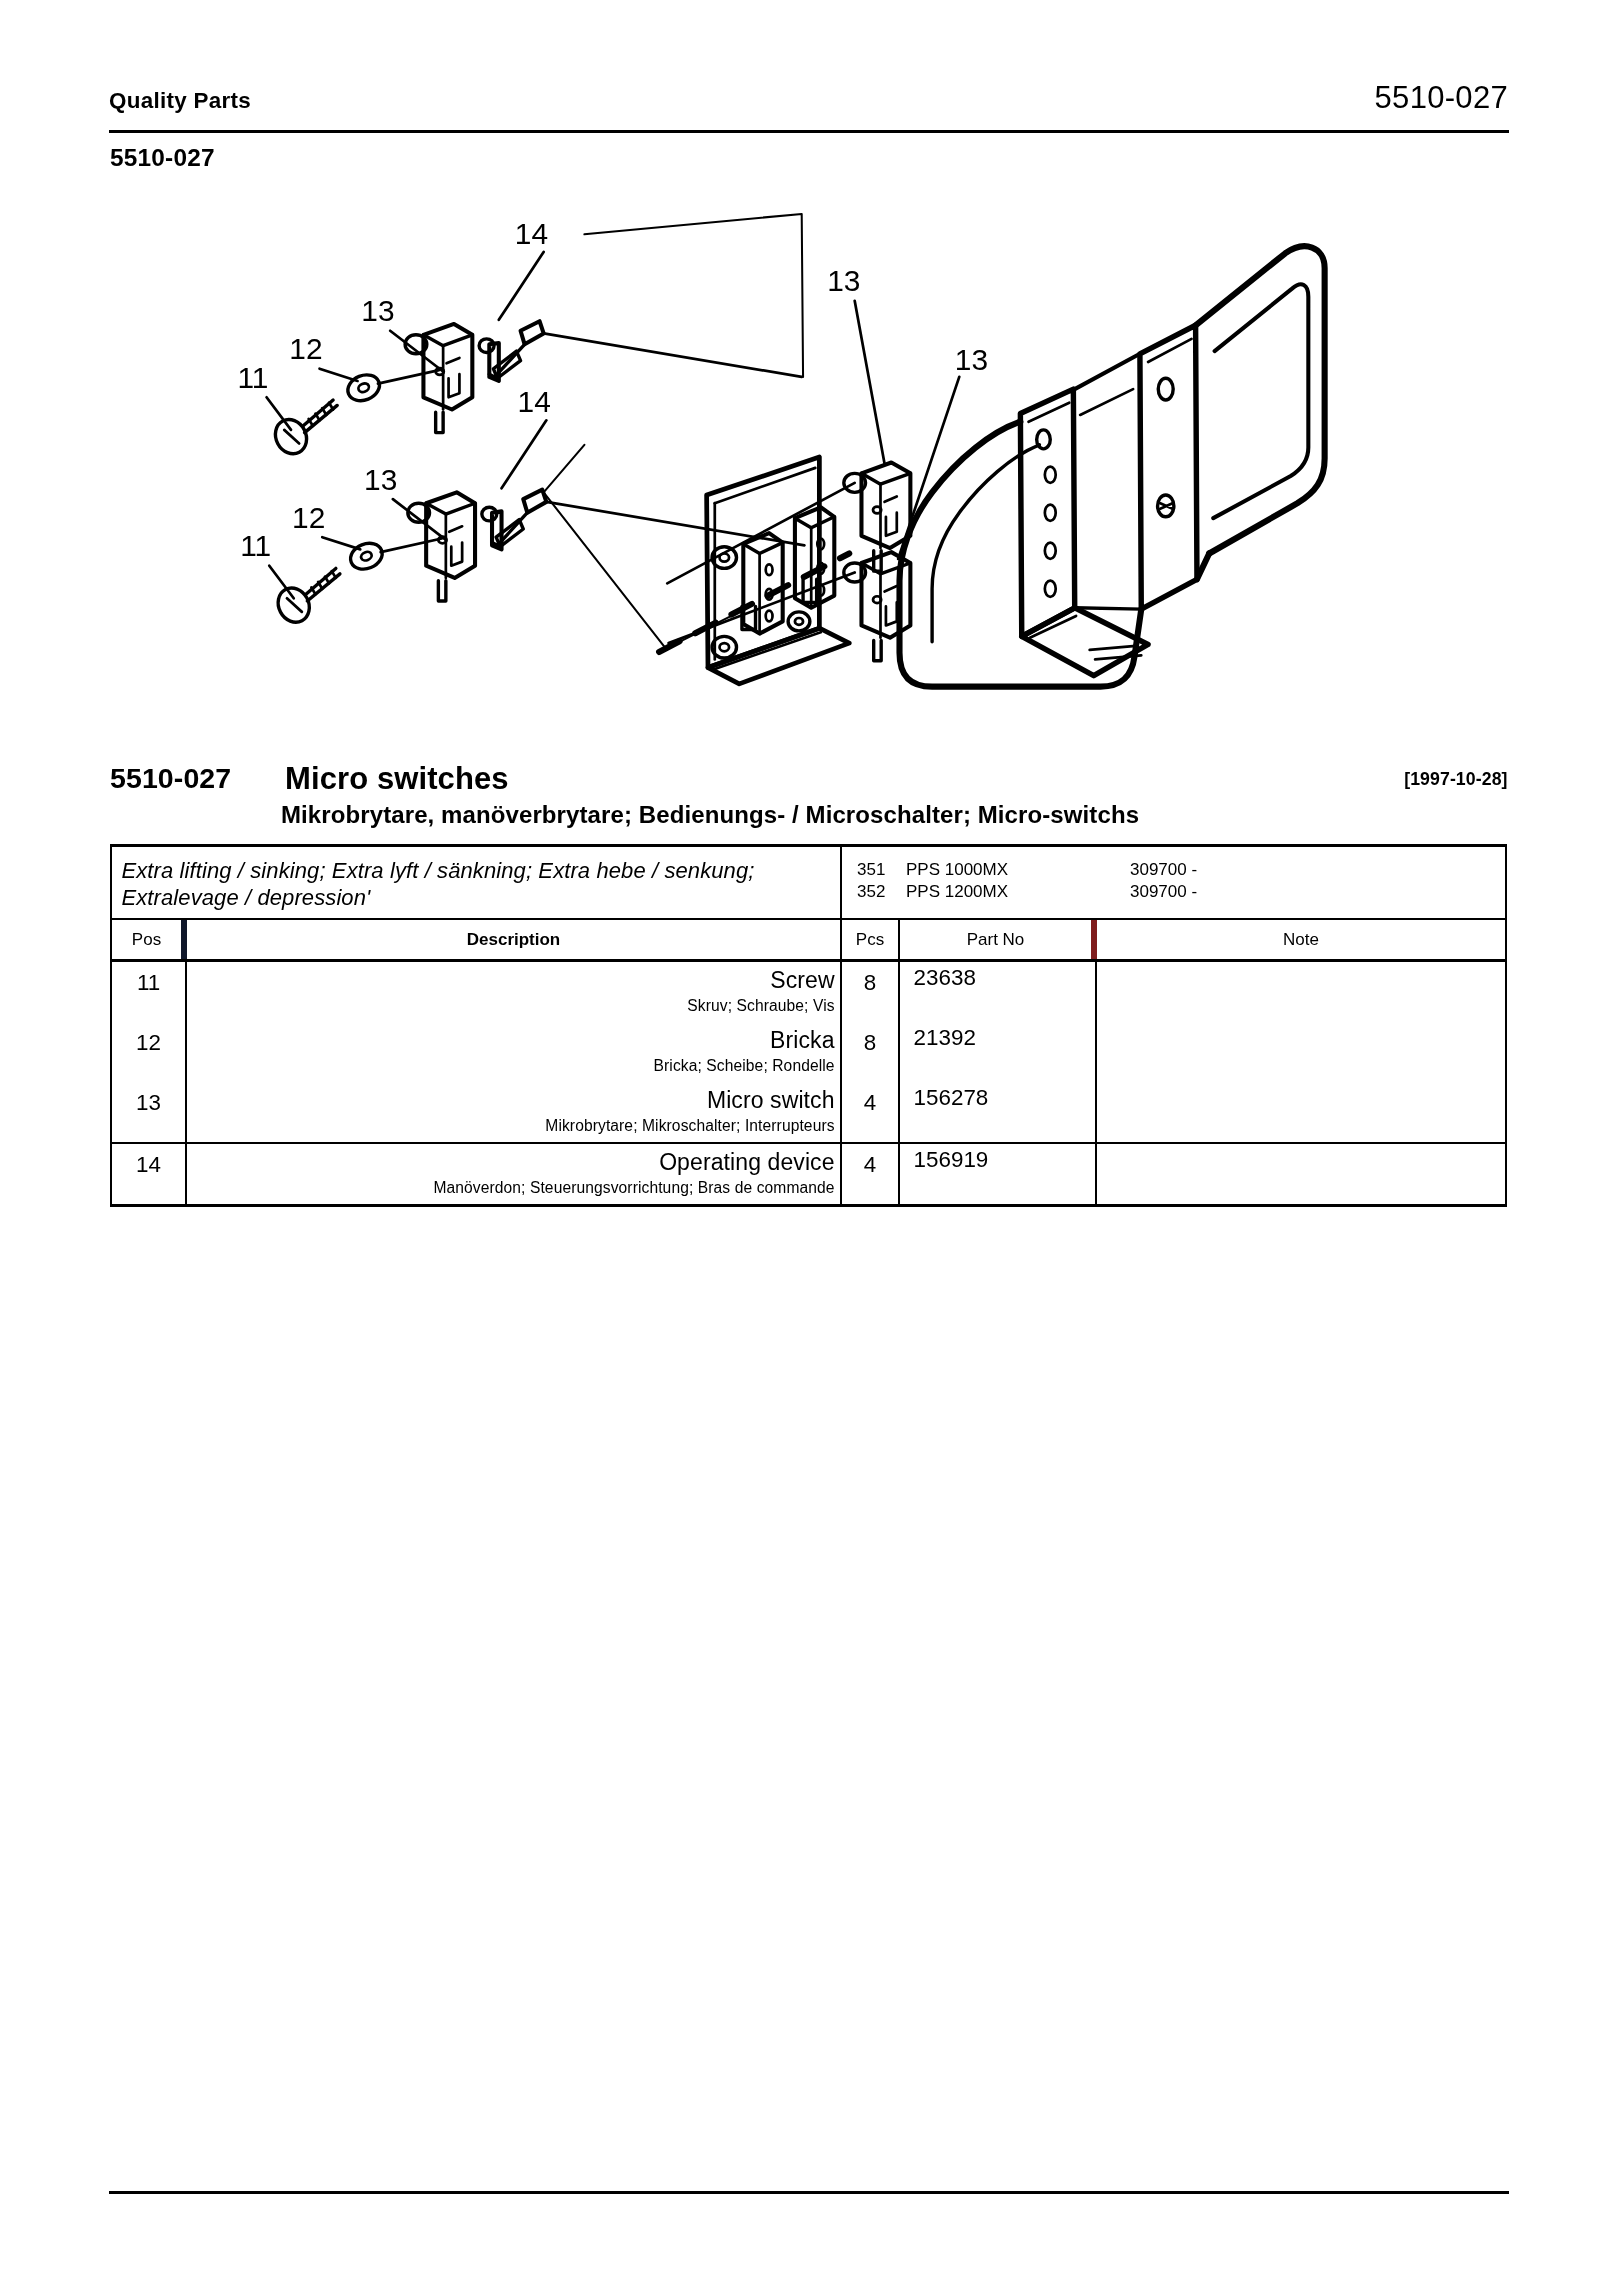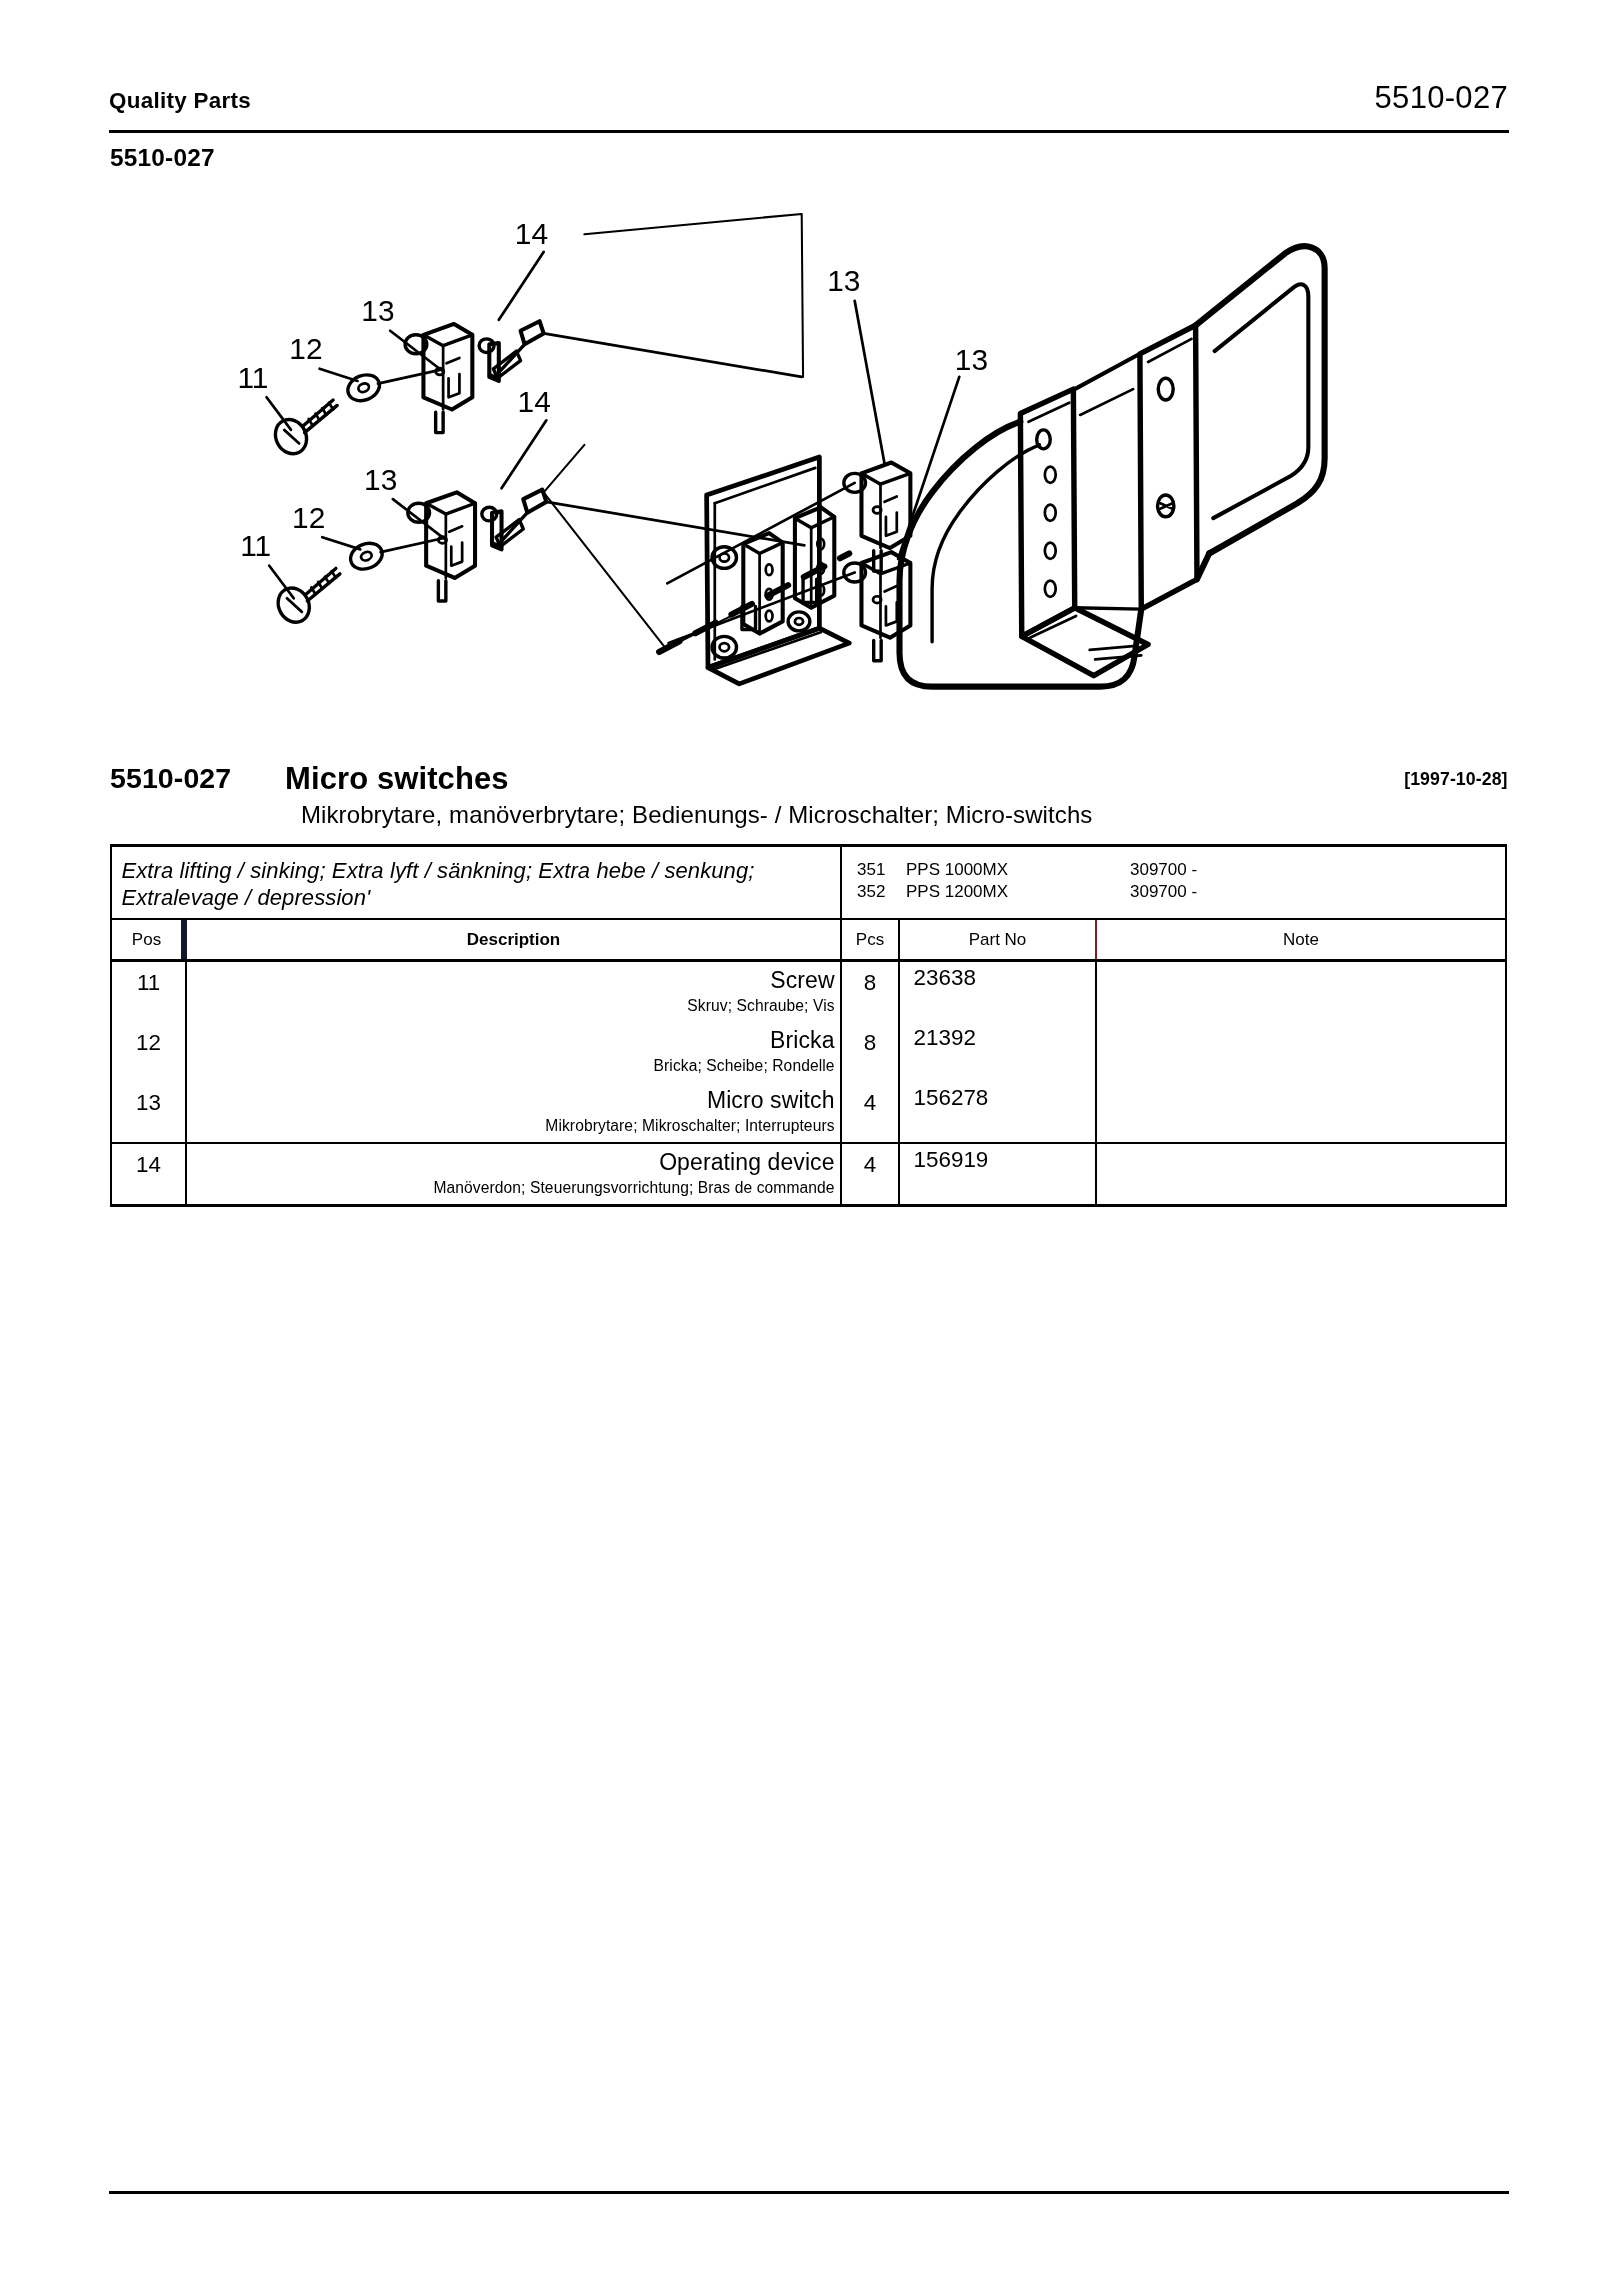--- a/index.html
+++ b/index.html
@@ -102,24 +102,24 @@
   .title-date {
     position: absolute;
     right: 1.4px;
     top: 6.8px;
     font-size: 17.7px;
     font-weight: bold;
     letter-spacing: 0.1px;
   }
   .title-sub {
     position: absolute;
-    left: 191px;
+    left: 171px;
     top: 39px;
     font-size: 24px;
-    font-weight: normal;
+    font-weight: bold;
     letter-spacing: 0.1px;
   }
 
   
   .parts-table {
     position: absolute;
     left: 110px;
     top: 844px;
     width: 1397px;
     border-top: 3.4px solid #000;
@@ -169,21 +169,21 @@
     font-size: 17px;
     text-align: center;
     height: 100%;
     display: flex;
     align-items: center;
     justify-content: center;
   }
   .ch-pos   { width: 75px; border-right: 6px solid #0f172a; }
   .ch-desc  { width: 655px; border-right: 2px solid #000; font-weight: bold; }
   .ch-pcs   { width: 58px;  border-right: 2px solid #000; }
-  .ch-part  { width: 197px; border-right: 2px solid #7f1d1d; }
+  .ch-part  { width: 197px; border-right: 6px solid #7f1d1d; }
   .ch-note  { flex: 1; }
 
   
   .tbody-group { }
   .trow {
     display: flex;
     min-height: 60px;
   }
   .trow.group-end { border-bottom: 2.7px solid #000; }
   .td {

